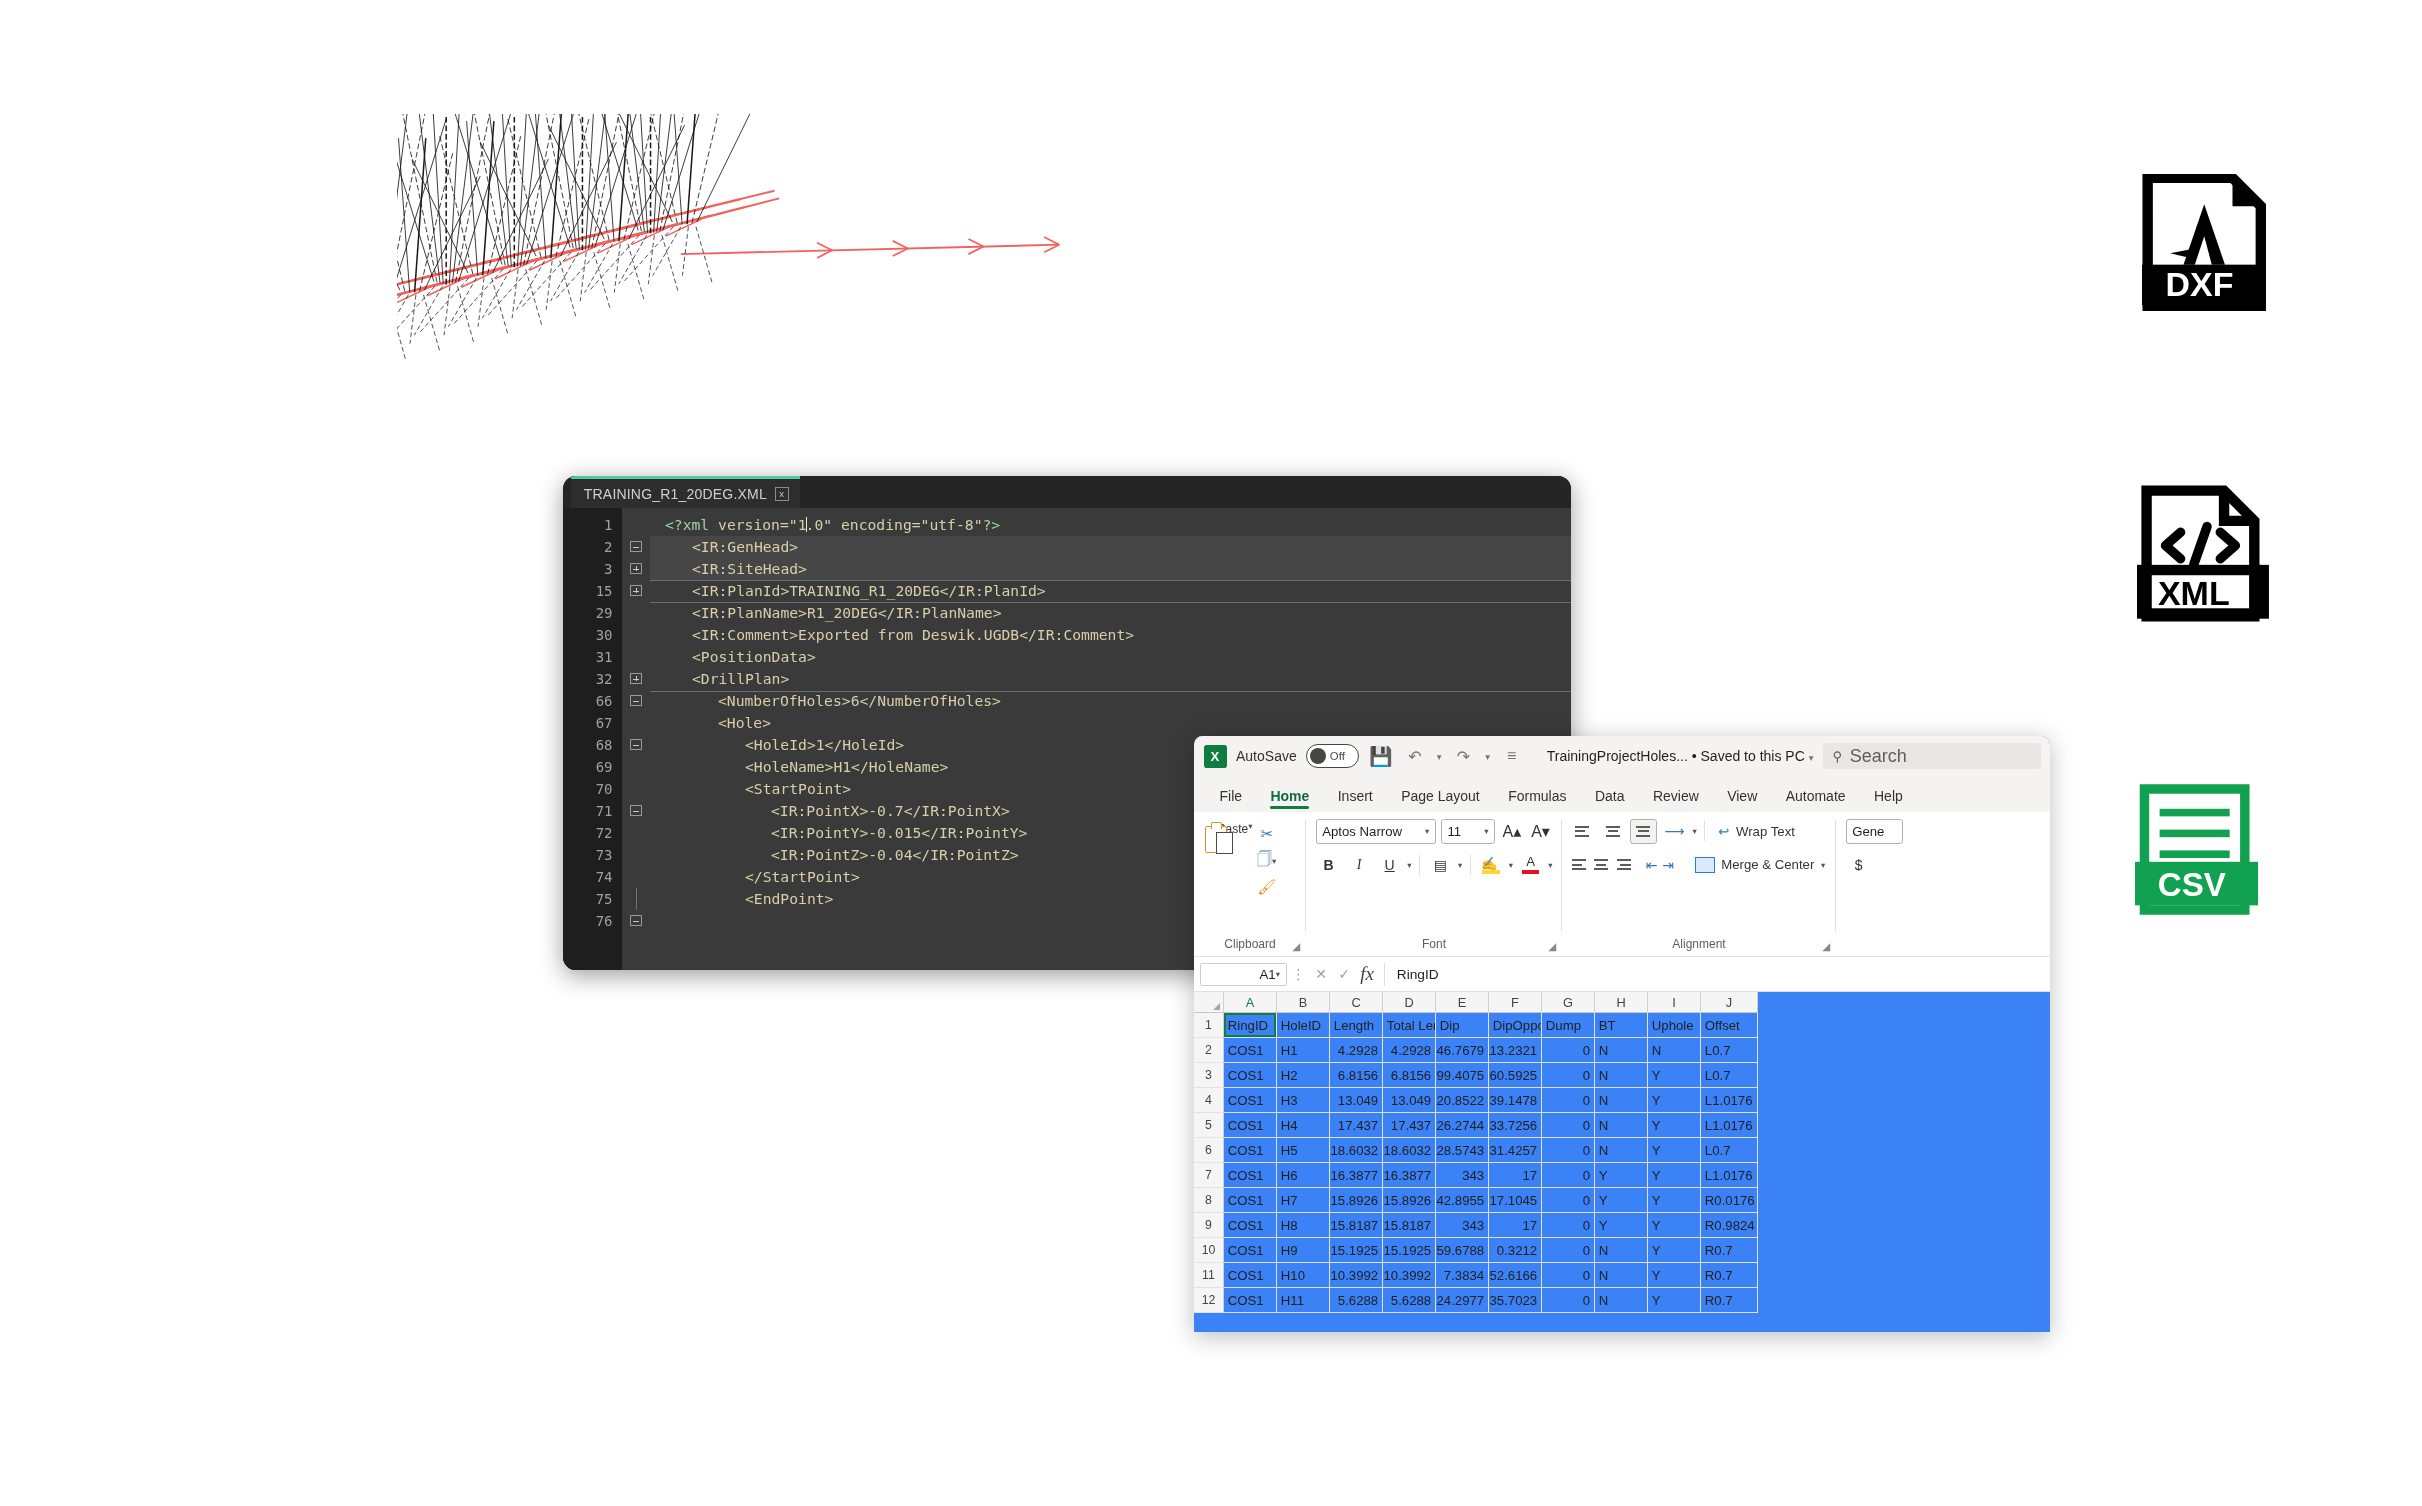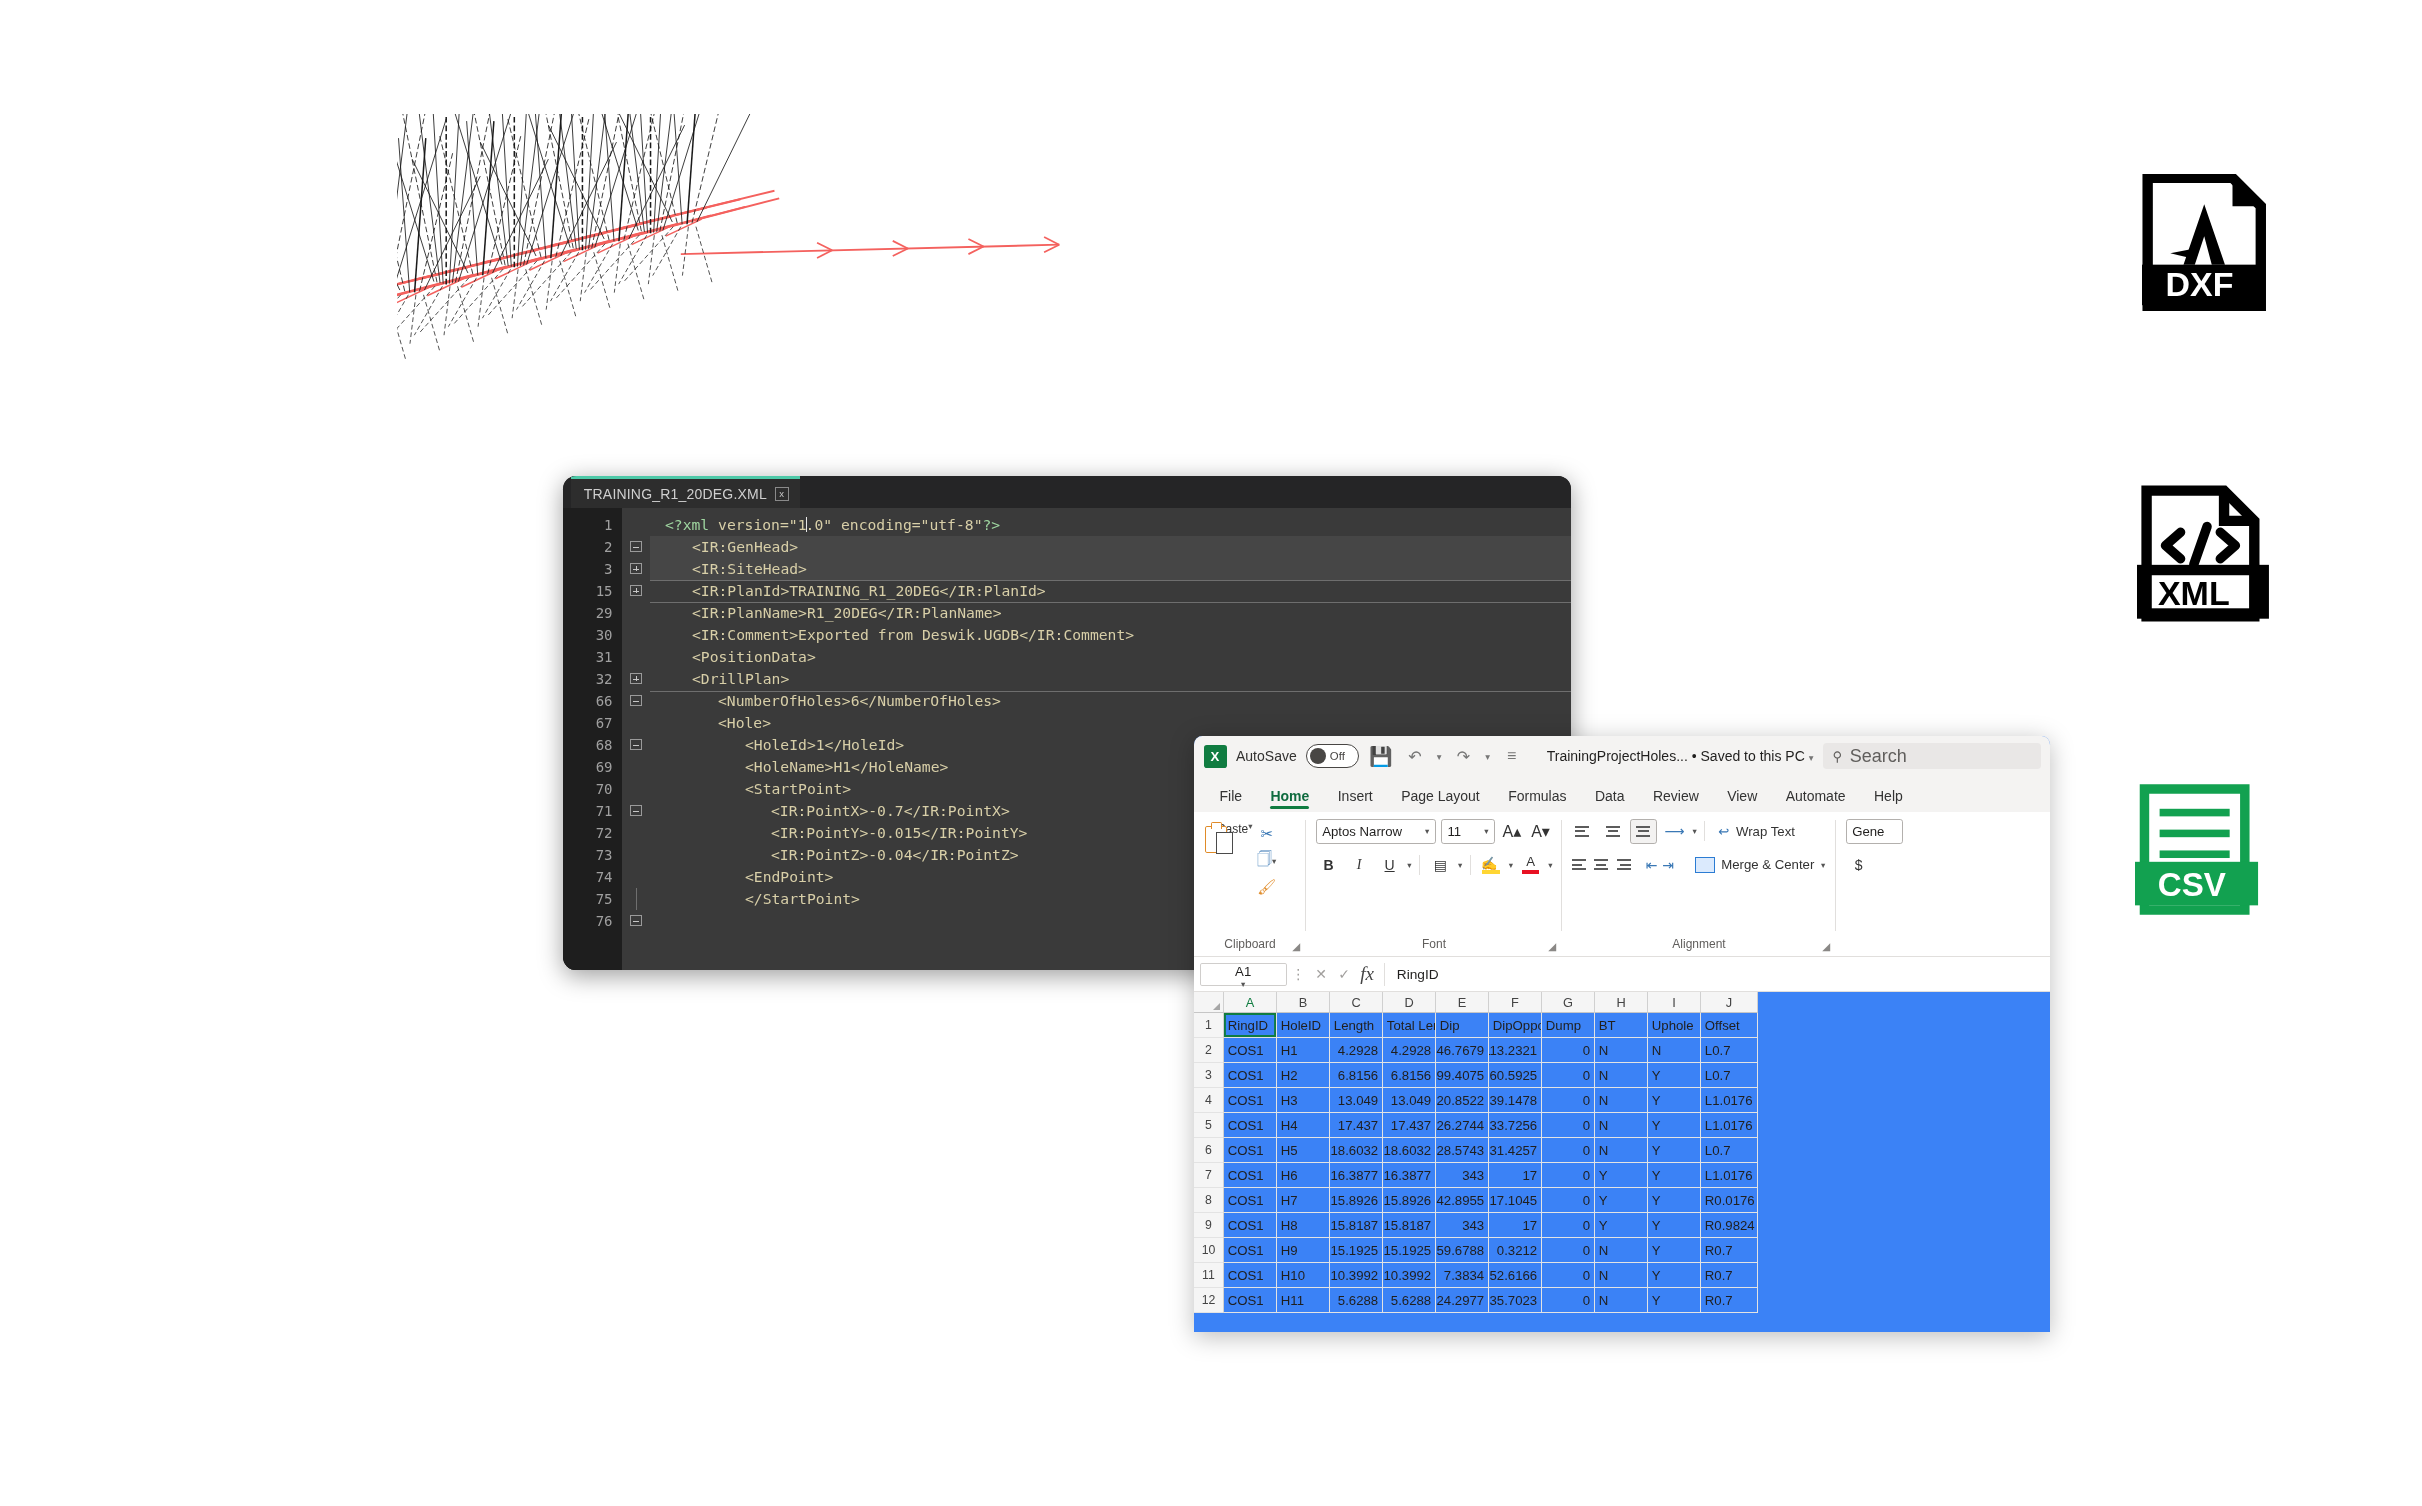--- a/index.html
+++ b/index.html
@@ -126,22 +126,22 @@
   .al-ico.r i:nth-child(2){width:10.4px;margin-left:7.6px}
   .al-ico.r i:nth-child(3){width:14px;margin-left:3.8px}
   .sel-box{border:0.9px solid #b3b0ad;border-radius:2.8px;background:#f3f2f1;}
   .wrap-row{display:flex;align-items:center;gap:6.6px;font-size:13.2px;color:#333;
       padding:2.8px 5.7px;white-space:nowrap;}
   .merge-ico{width:18px;height:14px;border:1.5px solid #2b7cd3;background:#dbeafd;}
 
   #xl-formula{height:34px;background:#fff;display:flex;align-items:center;gap:0;
       border-bottom:0.9px solid #e1dfdd;padding-left:5.7px;}
   .namebox{width:87px;height:23px;border:0.9px solid #d0cecc;border-radius:1.9px;
-      display:flex;align-items:center;justify-content:flex-start;padding:0 5.7px;
-      font-size:13.2px;color:#201f1e;box-sizing:border-box;background:#fff;flex-direction:column;}
+      display:flex;align-items:center;justify-content:flex-end;padding:0 5.7px;
+      font-size:13.2px;color:#201f1e;box-sizing:border-box;background:#fff;}
   .fbtn{width:23px;height:23px;display:flex;align-items:center;justify-content:center;
       font-size:14px;color:#a19f9d;}
   .fx{font-style:italic;font-family:"Liberation Serif",serif;font-size:19px;color:#444;}
   .fbar{flex:1;height:23px;display:flex;align-items:center;padding-left:11.4px;
       font-size:13.7px;color:#201f1e;border-left:0.9px solid #e1dfdd;margin-left:5.7px;}
 
   
   #grid{font-size:13.2px;color:#201f1e;}
   .grow{display:flex;height:25px;align-items:stretch;}
   .rh{width:30px;flex:none;background:#f5f5f5;border-right:0.9px solid #d0d0d0;
@@ -411,22 +411,22 @@
         <div class="cl" style="padding-left: 42px;">&lt;PositionData&gt;</div>
         <div class="cl" style="padding-left: 42px;">&lt;DrillPlan&gt;</div>
         <div class="cl" style="padding-left: 68px;">&lt;NumberOfHoles&gt;6&lt;/NumberOfHoles&gt;</div>
         <div class="cl" style="padding-left: 68px;">&lt;Hole&gt;</div>
         <div class="cl" style="padding-left: 95px;">&lt;HoleId&gt;1&lt;/HoleId&gt;</div>
         <div class="cl" style="padding-left: 95px;">&lt;HoleName&gt;H1&lt;/HoleName&gt;</div>
         <div class="cl" style="padding-left: 95px;">&lt;StartPoint&gt;</div>
         <div class="cl" style="padding-left: 121px;">&lt;IR:PointX&gt;-0.7&lt;/IR:PointX&gt;</div>
         <div class="cl" style="padding-left: 121px;">&lt;IR:PointY&gt;-0.015&lt;/IR:PointY&gt;</div>
         <div class="cl" style="padding-left: 121px;">&lt;IR:PointZ&gt;-0.04&lt;/IR:PointZ&gt;</div>
+        <div class="cl" style="padding-left: 95px;">&lt;/StartPoint&gt;</div>
         <div class="cl" style="padding-left: 95px;">&lt;EndPoint&gt;</div>
-        <div class="cl" style="padding-left: 95px;">&lt;/StartPoint&gt;</div>
         <div class="sep" style="top: 72px;"></div>
         <div class="sep" style="top: 94px;"></div>
         <div class="sep" style="top: 183px;"></div>
       </div>
   </div>
 </div>
 
 <div id="xl">
 
   <div id="xl-title">

